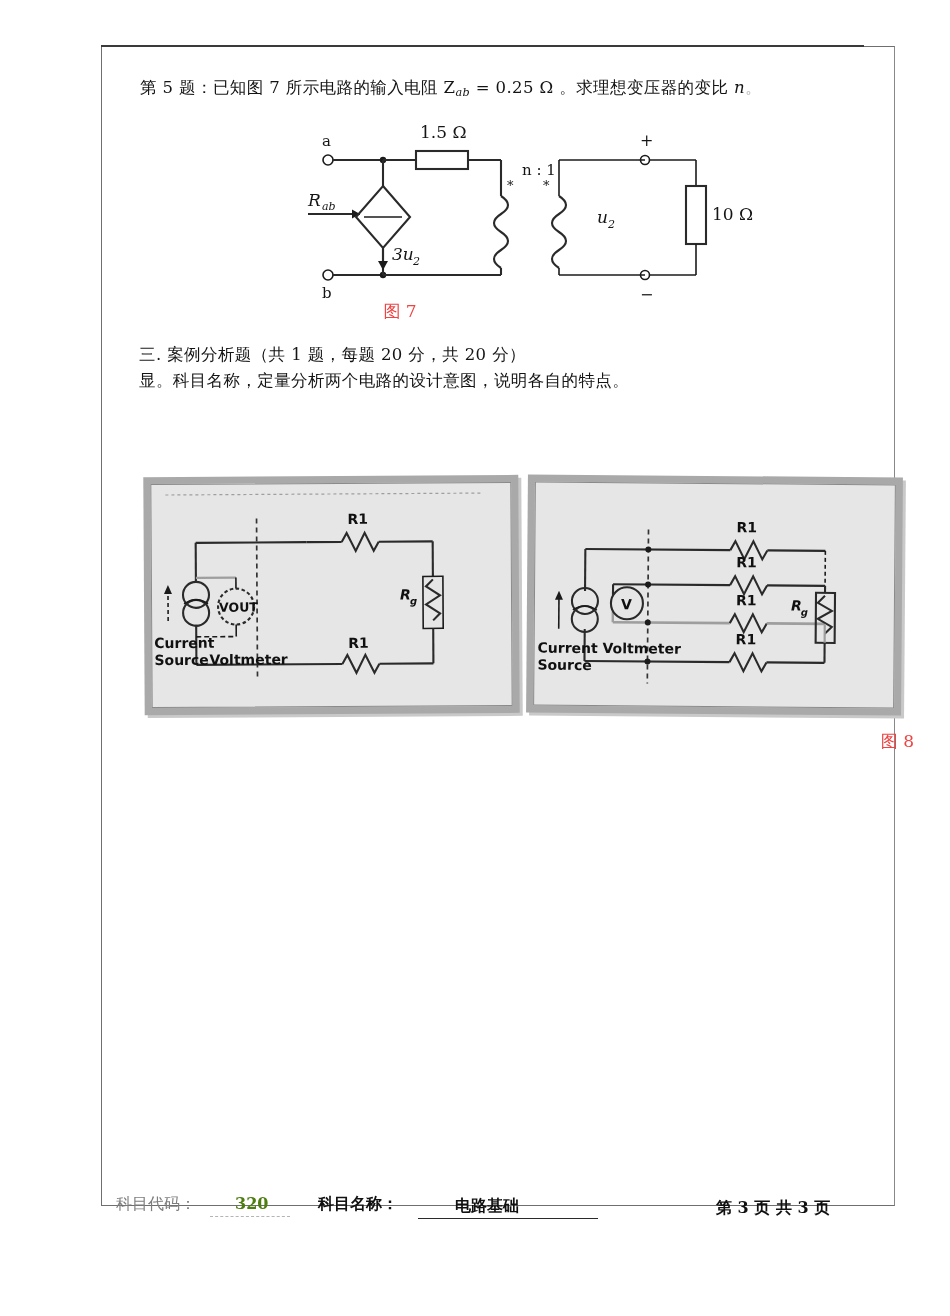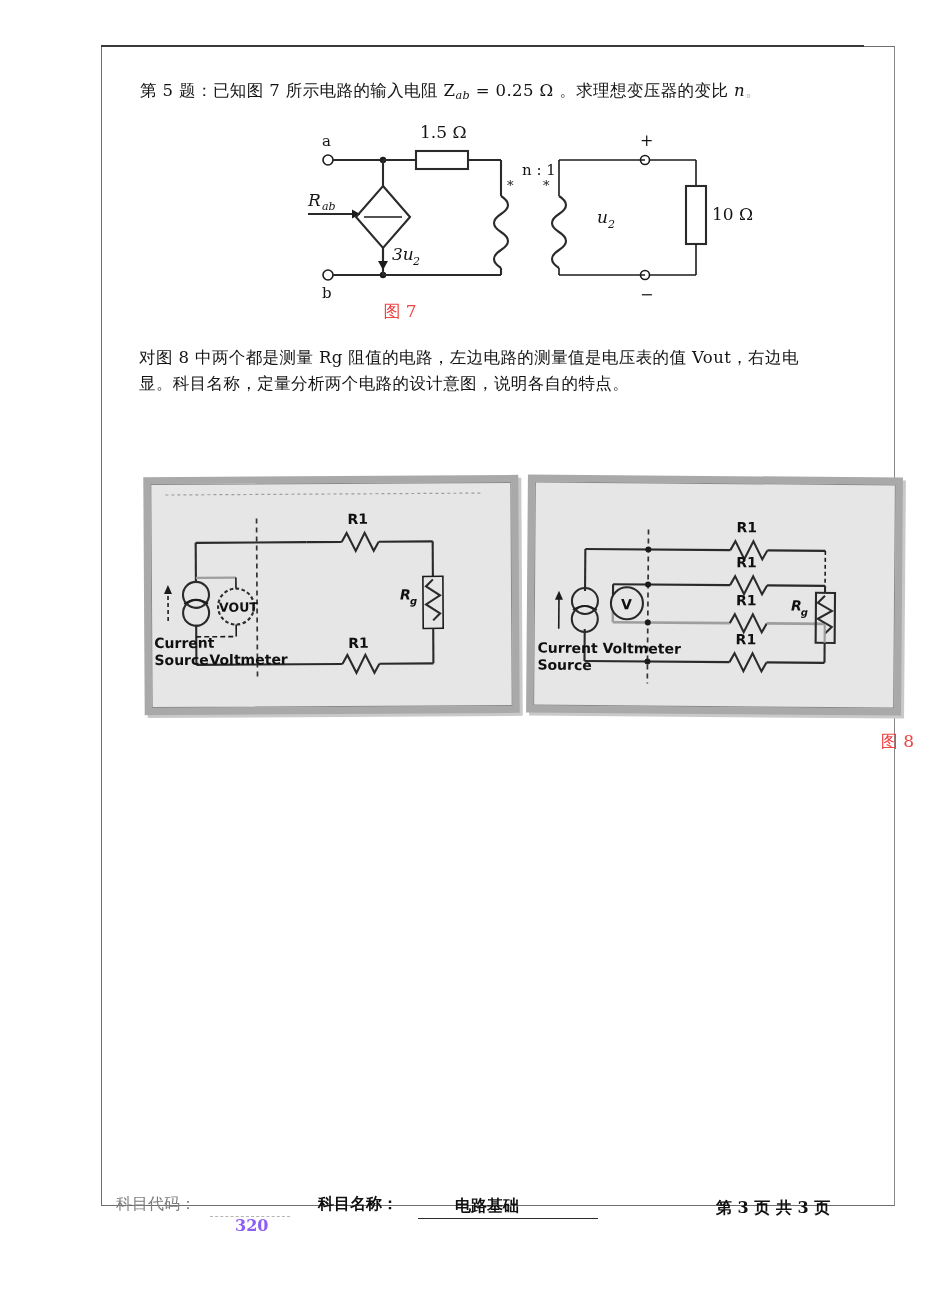--- a/index.html
+++ b/index.html
@@ -31,26 +31,26 @@
     content: "";
     position: absolute;
     left: -1px; top: -2px; right: 30px; height: 2px;
     background: #3a3a3a;
   }
 
   
   .cn {
     font-family: "DejaVu Serif", "Liberation Serif", serif;
     font-size: 16.5px;
-    line-height: 25px;
+    line-height: 19px;
     letter-spacing: 0.4px;
     color: #141414;
     white-space: nowrap;
   }
-  .faded1 { color: #8b5cf6; margin-top: 22px; }
+  .faded1 { color: #4d7c0f; }
   .faded2 { color: #7d7d7d; }
   .faded3 { color: #9a9a9a; }
 
   
   #q5-line {
     position: absolute;
     left: 140px;
     top: 78px;
     width: 760px;
   }
@@ -254,21 +254,21 @@
     <path d="M396 126 V 157" class="stk"></path>
     <text x="412" y="102" class="lbl" style="font-size:17px">10 Ω</text>
   </svg>
 </div>
 
 <div id="fig7-caption">
   <span class="cap">图 7</span>
 </div>
 
 <div id="sec3">
-  <span class="cn hl">对图 8 中两个都是测量 Rg 阻值的电路，左边电路的测量值是电压表的值 Vout，右边电</span>
+  <span class="cn hl">三. 案例分析题（共 1 题，每题 20 分，共 20 分）</span>
   <span class="cn hl">显。科目名称，定量分析两个电路的设计意图，说明各自的特点。</span>
 </div>
 
 <div id="fig8">
 
   <div class="panel left">
     <div class="panel-inner">
       <svg width="361" height="224" viewBox="0 0 361 224">
 
         <path d="M14 10 H 330" class="stkl" style="stroke-width:1.2;stroke-dasharray:3 3"></path>

